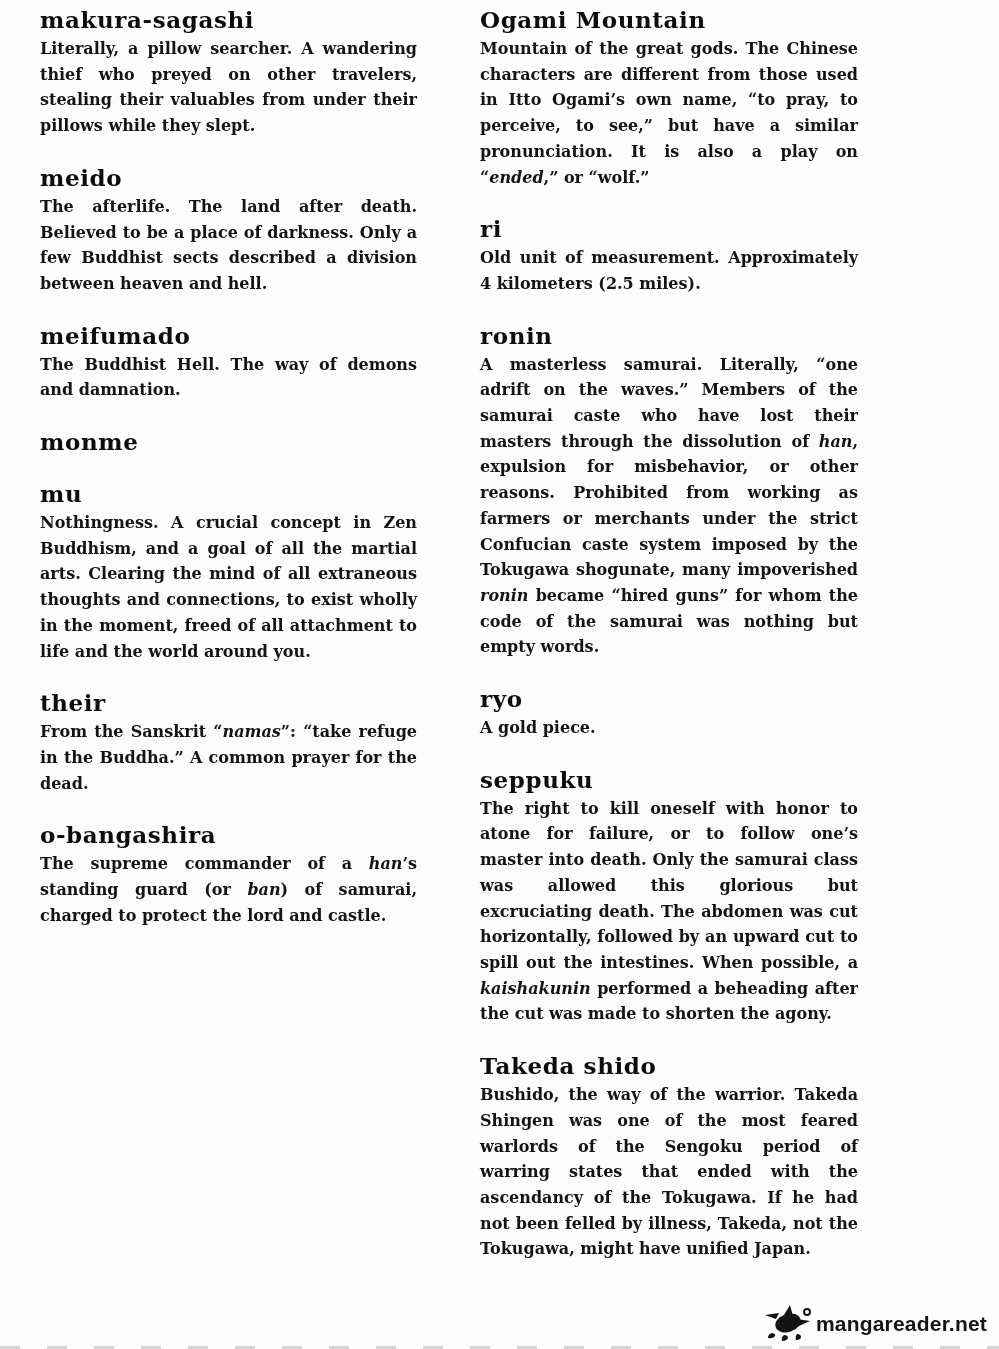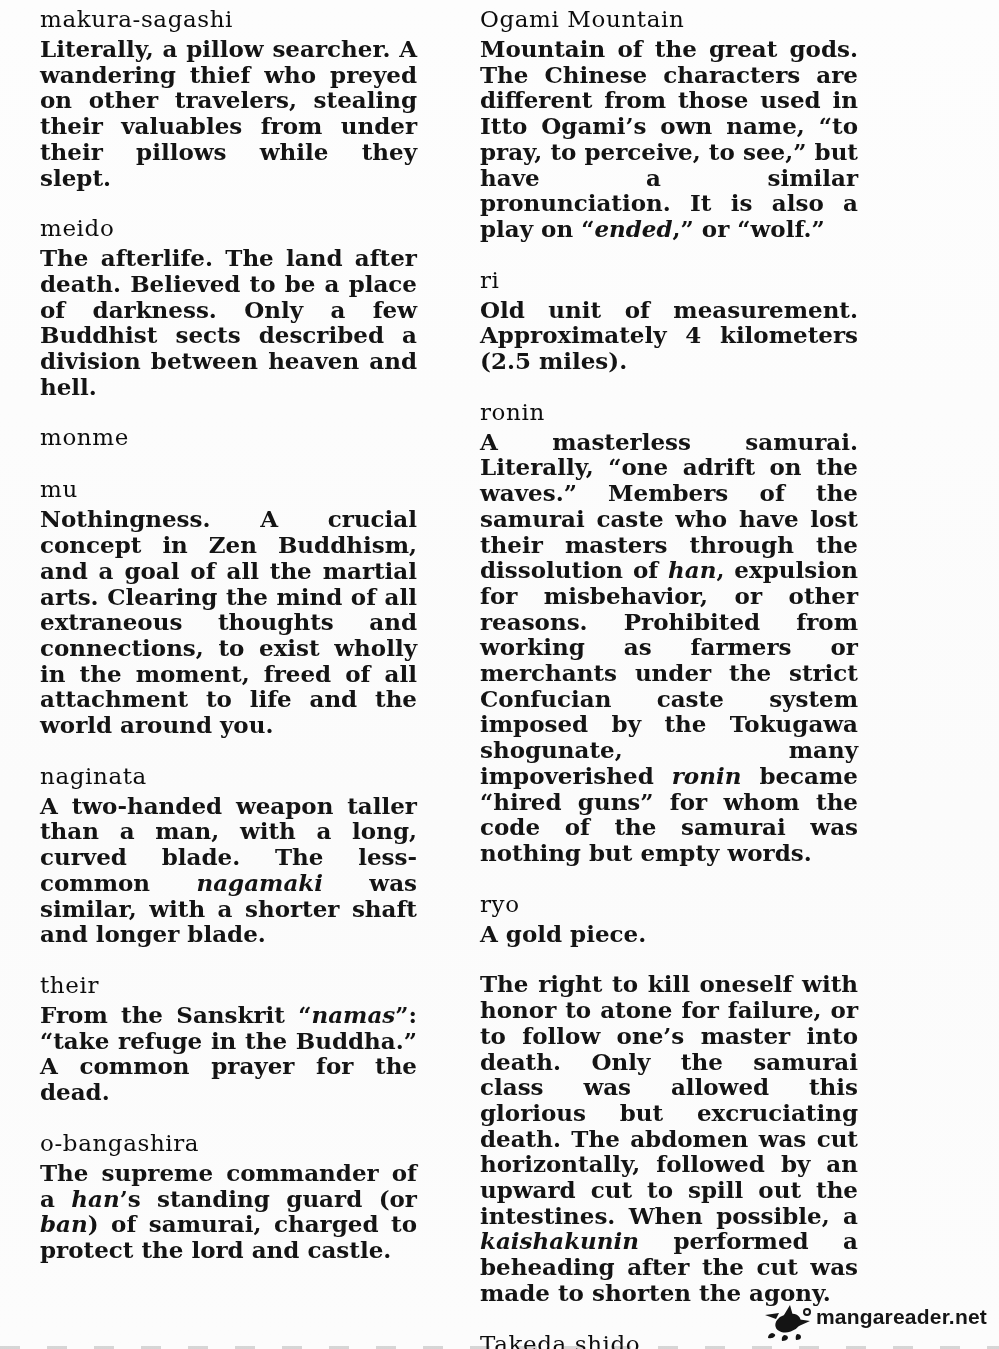--- a/index.html
+++ b/index.html
@@ -22,42 +22,43 @@
   }
   .col {
     position: absolute;
     top: 6px;
   }
   .col-left  { left: 40px;  width: 377px; }
   .col-right { left: 480px; width: 378px; }
 
   .entry { margin-bottom: 25px; }
   .term {
-    font-weight: normal;
+    font-weight: bold;
     font-size: 23px;
     line-height: 27px;
     letter-spacing: 0.6px;
     color: #0d0d0d;
     margin: 0 0 3px 0;
   }
   .def {
     font-weight: bold;
-    font-size: 23px;
+    font-size: 16px;
     line-height: 25.7px;
     text-align: justify;
     color: #141414;
     margin: 0;
   }
   .def i { font-style: italic; }
 
   .watermark {
     position: absolute;
     right: 12px;
     bottom: 6px;
     display: flex;
+    align-items: center;
     gap: 2px;
   }
   .wm-text {
     font-family: "Liberation Sans", sans-serif;
     font-weight: bold;
     font-size: 21px;
     letter-spacing: 0.2px;
     color: #151515;
   }
   .wm-logo { display: block; }
@@ -85,35 +86,35 @@
       <div class="entry">
         <h3 class="term">makura-sagashi</h3>
         <p class="def">Literally, a pillow searcher. A wandering thief who preyed on other travelers, stealing their valuables from under their pillows while they slept.</p>
       </div>
 
       <div class="entry">
         <h3 class="term">meido</h3>
         <p class="def">The afterlife. The land after death. Believed to be a place of darkness. Only a few Buddhist sects described a division between heaven and hell.</p>
       </div>
 
+      <div class="entry">
+        <h3 class="term">meifumado</h3>
+        <p class="def">The Buddhist Hell. The way of demons and damnation.</p>
+      </div>
 
 
       <div class="entry">
         <h3 class="term">monme</h3>
       </div>
 
       <div class="entry">
         <h3 class="term">mu</h3>
         <p class="def">Nothingness. A crucial concept in Zen Buddhism, and a goal of all the martial arts. Clearing the mind of all extraneous thoughts and connections, to exist wholly in the moment, freed of all attachment to life and the world around you.</p>
       </div>
 
-      <div class="entry">
-        <h3 class="term">naginata</h3>
-        <p class="def">A two-handed weapon taller than a man, with a long, curved blade. The less-common <i>nagamaki</i> was similar, with a shorter shaft and longer blade.</p>
-      </div>
 
       <div class="entry">
         <h3 class="term">their</h3>
         <p class="def">From the Sanskrit “<i>namas</i>”: “take refuge in the Buddha.” A common prayer for the dead.</p>
       </div>
 
       <div class="entry">
         <h3 class="term">o-bangashira</h3>
         <p class="def">The supreme commander of a <i>han</i>’s standing guard (or <i>ban</i>) of samurai, charged to protect the lord and castle.</p>
       </div>
@@ -135,20 +136,21 @@
         <h3 class="term">ronin</h3>
         <p class="def">A masterless samurai. Literally, “one adrift on the waves.” Members of the samurai caste who have lost their masters through the dissolution of <i>han</i>, expulsion for misbehavior, or other reasons. Prohibited from working as farmers or merchants under the strict Confucian caste system imposed by the Tokugawa shogunate, many impoverished <i>ronin</i> became “hired guns” for whom the code of the samurai was nothing but empty words.</p>
       </div>
 
       <div class="entry">
         <h3 class="term">ryo</h3>
         <p class="def">A gold piece.</p>
       </div>
 
       <div class="entry">
+        <h3 class="term">seppuku</h3>
         <p class="def">The right to kill oneself with honor to atone for failure, or to follow one’s master into death. Only the samurai class was allowed this glorious but excruciating death. The abdomen was cut horizontally, followed by an upward cut to spill out the intestines. When possible, a <i>kaishakunin</i> performed a beheading after the cut was made to shorten the agony.</p>
       </div>
 
       <div class="entry">
         <h3 class="term">Takeda shido</h3>
         <p class="def">Bushido, the way of the warrior. Takeda Shingen was one of the most feared warlords of the Sengoku period of warring states that ended with the ascendancy of the Tokugawa. If he had not been felled by illness, Takeda, not the Tokugawa, might have unified Japan.</p>
       </div>
 
     </div>
 

